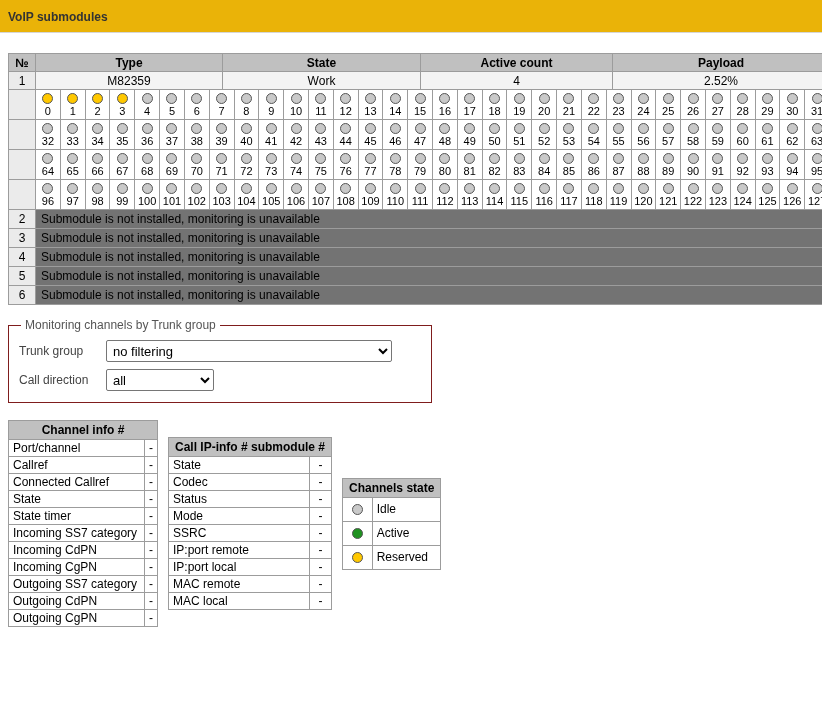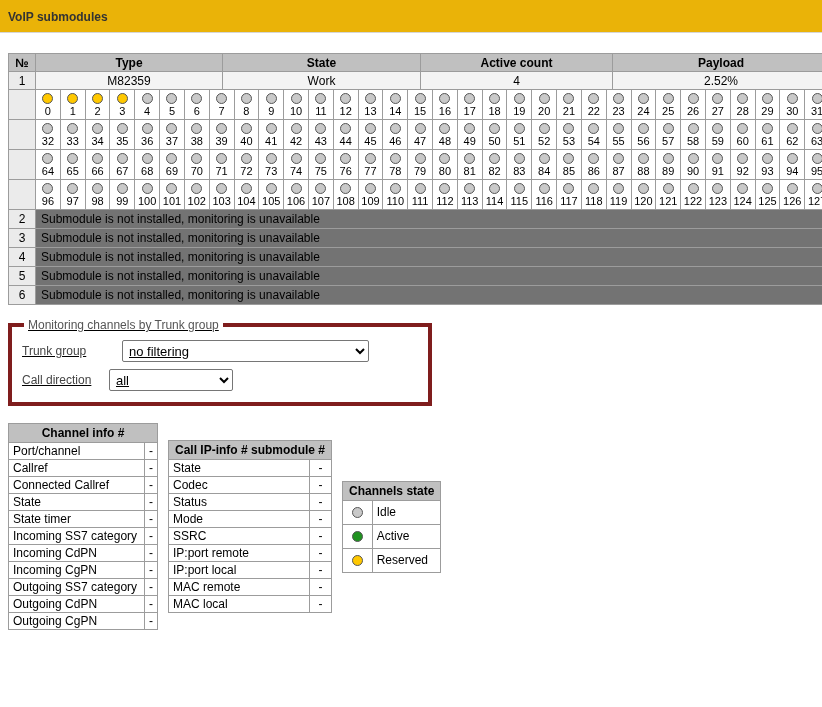--- a/index.html
+++ b/index.html
@@ -54,31 +54,31 @@
     border:1px solid #565656;background:var(--idle);flex:0 0 auto;
   }
   .dot.reserved{background:var(--reserved);}
   .dot.active{background:var(--active);}
   .ch-num{font-size:11px;line-height:14px;color:#000;}
   .main-table td.msg{text-align:left;padding:2px 0 2px 5px;background:#737373;}
 
   
   fieldset.filter{
     margin:13px 0 0 8px;width:424px;
-    border:4px solid #7f1d1d;padding:1px 10px 11px 10px;text-decoration:underline;
+    border:1px solid #7f1d1d;padding:1px 10px 11px 10px;
   }
   fieldset.filter legend{font-size:12px;color:#555;padding:0 4px;margin-left:2px;}
   .frow{margin-top:7px;display:flex;align-items:center;font-size:12px;color:#444;}
   .frow .flabel{width:87px;flex:0 0 auto;}
   select{
     font-size:13px;height:22px;border:1px solid #767676;border-radius:2px;
     background:#fff;font-family:"Liberation Sans", sans-serif;padding:0 2px;
   }
-  .sel-trunk{width:247px;margin-left:13px;}
-  .sel-calldir{width:124px;}
+  .sel-trunk{width:286px;}
+  .sel-calldir{width:108px;}
 
   
   .bottom{display:flex;align-items:center;gap:10px;margin:17px 0 10px 8px;}
   .info-table{border-collapse:collapse;}
   .info-table th,.info-table td{border:1px solid var(--border);font-size:12px;}
   .info-table th{background:var(--header-bg);font-weight:bold;height:19px;padding:1px 6px;white-space:nowrap;}
   .info-table td{height:14px;padding:1px 4px;background:#fff;white-space:nowrap;}
   .info-table td.val{text-align:center;}
   .t-channel td.lbl{width:136px;}
   .t-channel td.val{width:13px;}

